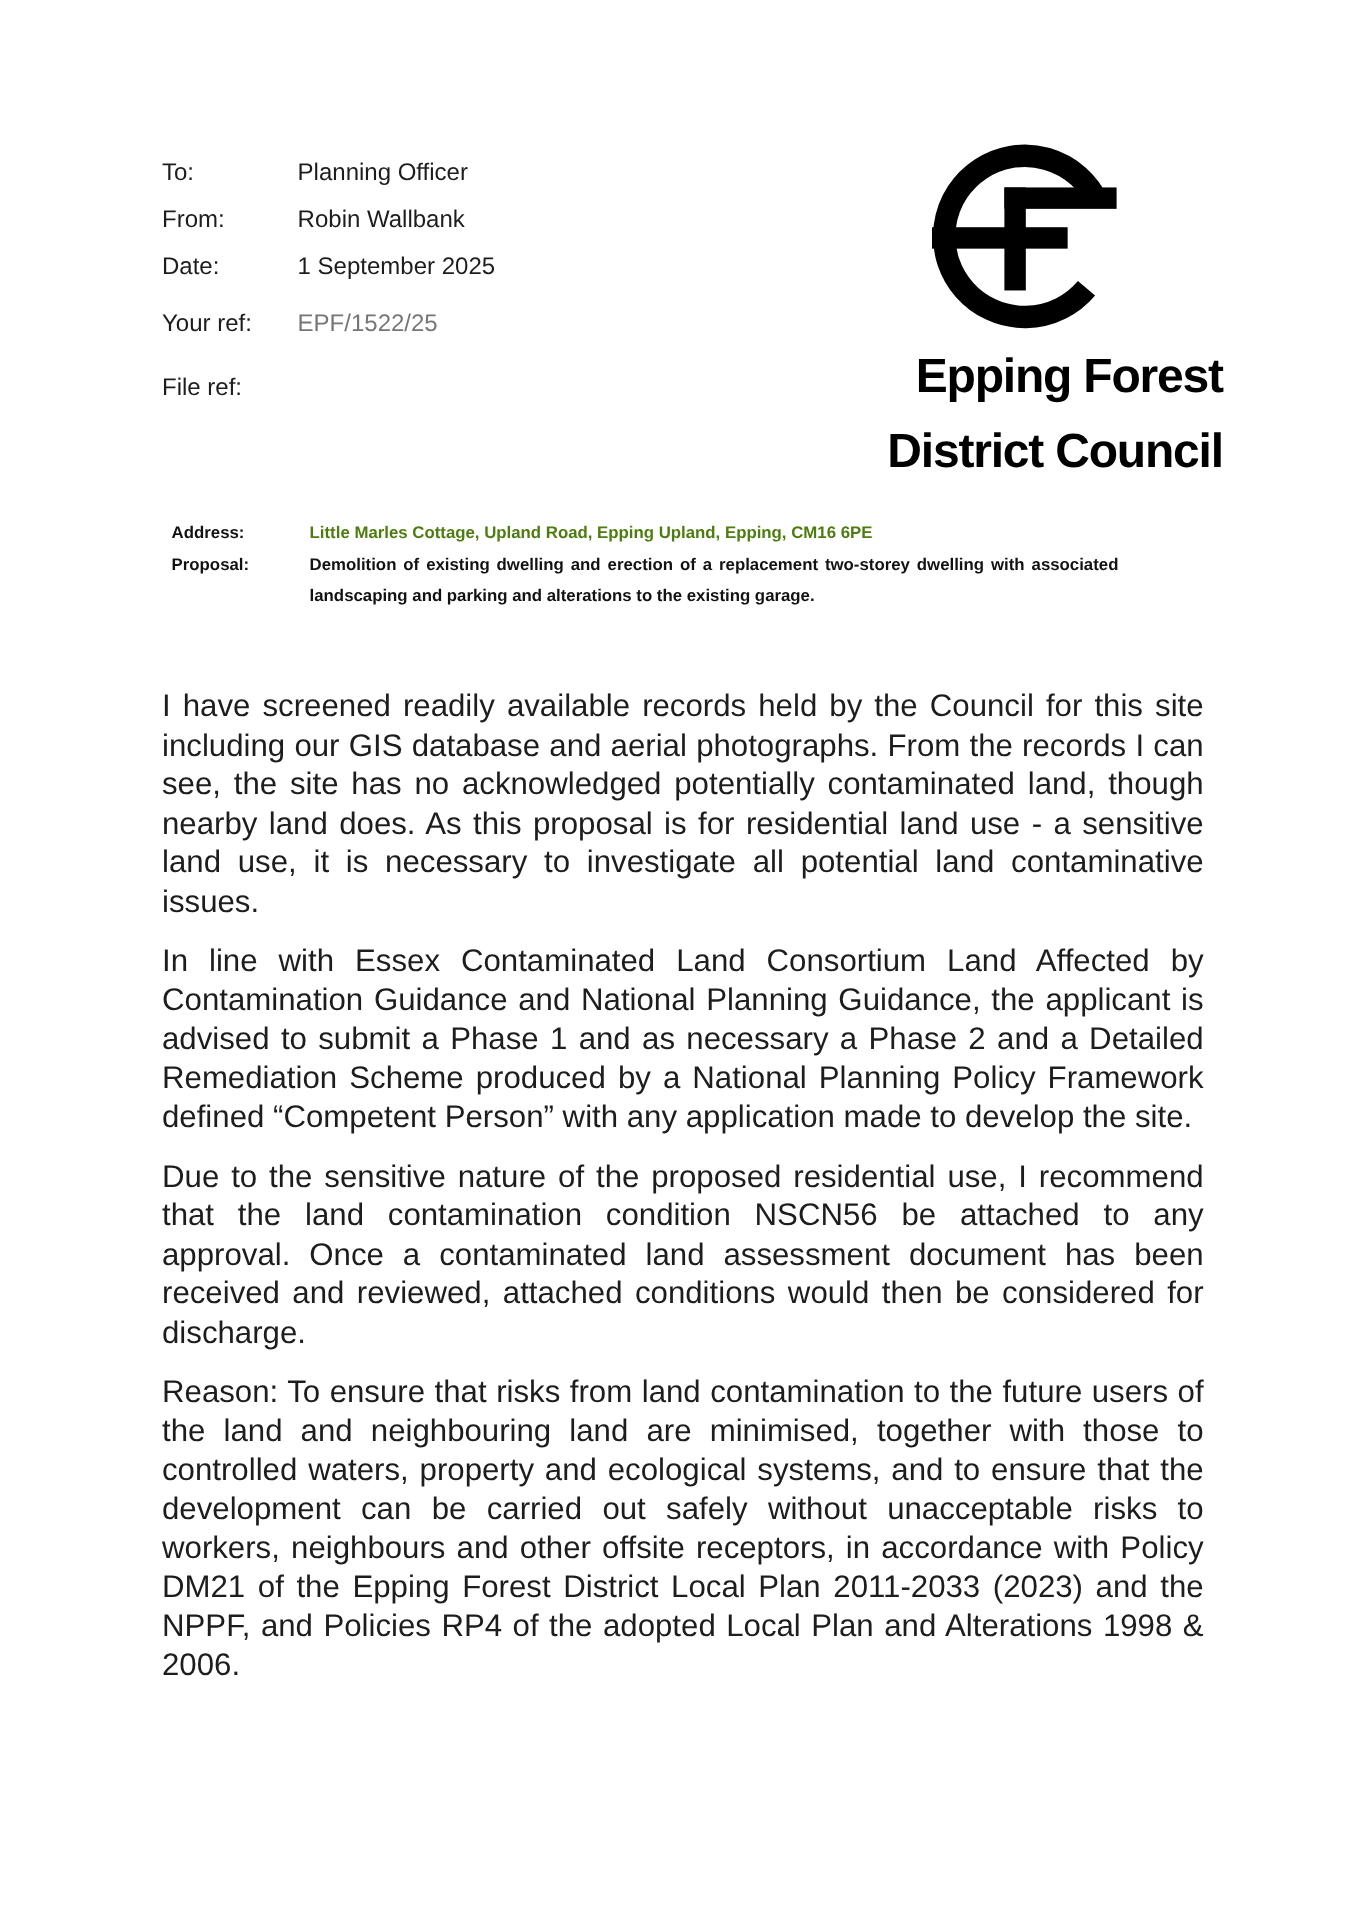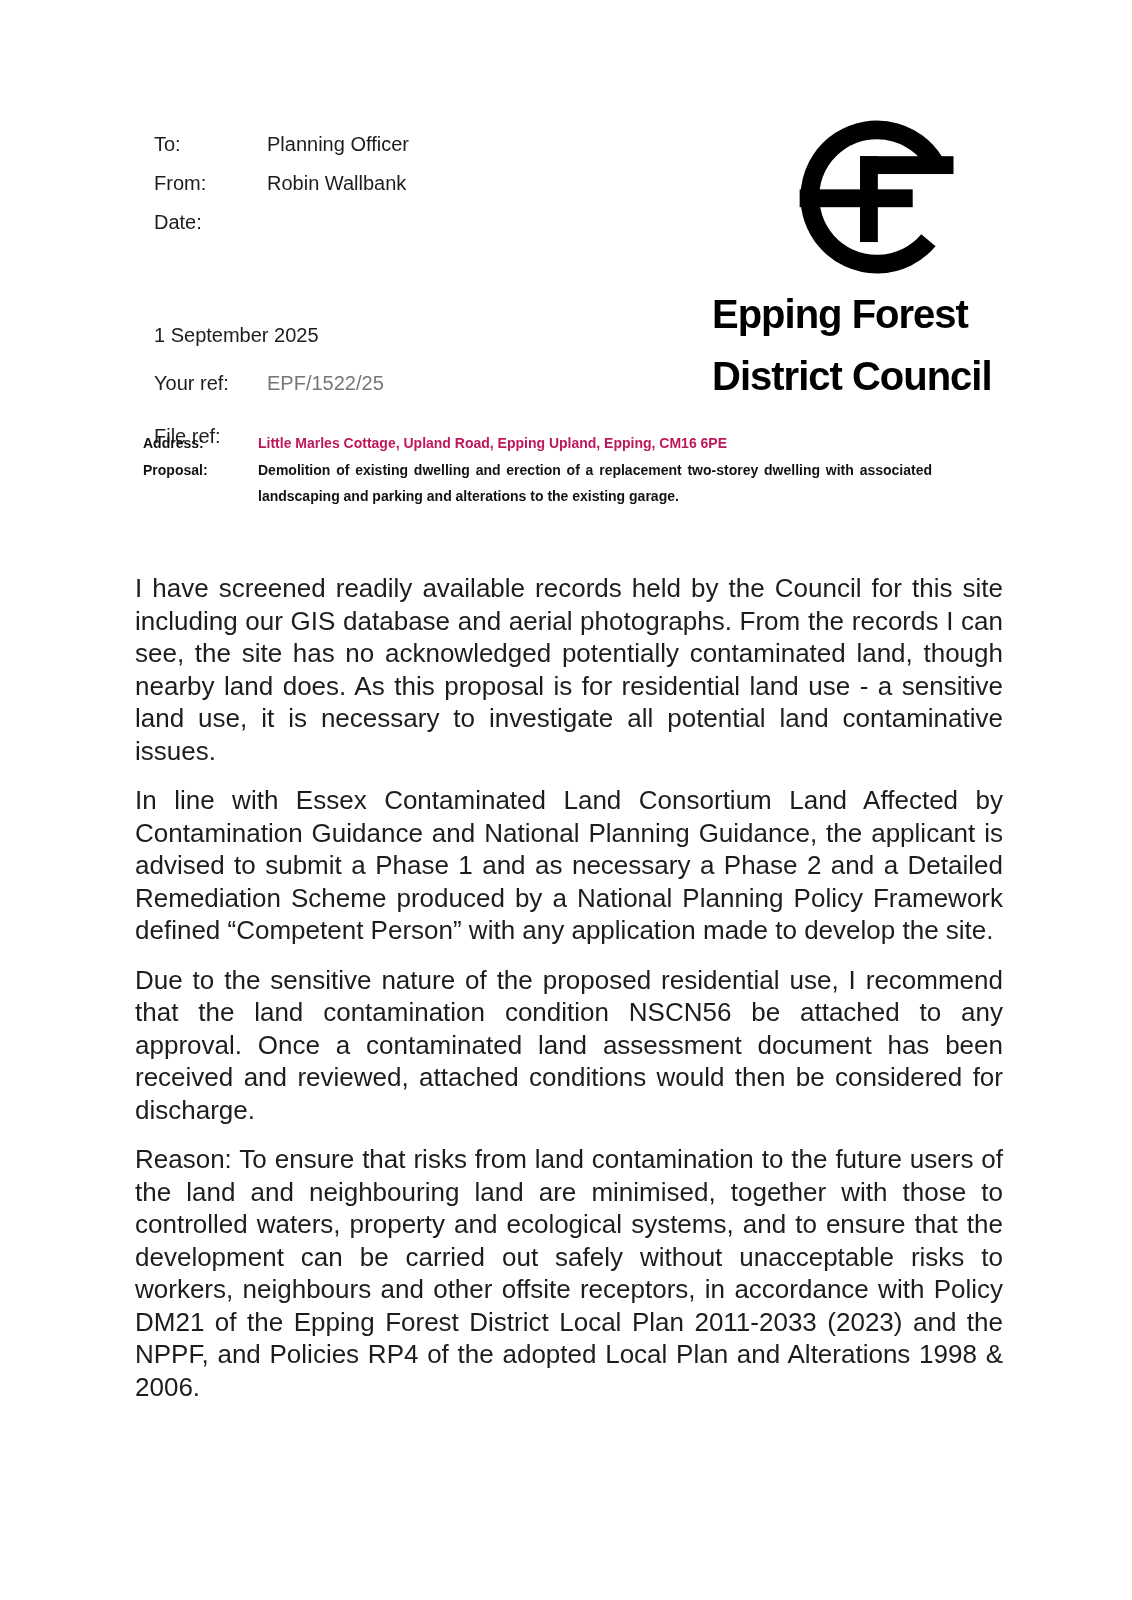--- a/index.html
+++ b/index.html
@@ -7,38 +7,38 @@
     position:relative;
     width:1132px; height:1600px;
     background:#ffffff;
     font-family:"Liberation Sans", sans-serif;
     color:#1d1d1d;
     overflow:hidden;
   }
 
   
   .memo { position:absolute; left:135px; top:133px; font-size:20px; }
-  .memo-row { display:flex; line-height:23px; margin-bottom:16px; white-space:nowrap;margin-left:19px; }
-  .memo-row:nth-child(3){ margin-bottom:25px;flex-direction:column; }
+  .memo-row { display:flex; line-height:23px; margin-bottom:16px; white-space:nowrap; }
+  .memo-row:nth-child(3){ margin-bottom:25px; }
   .memo-row:nth-child(4){ margin-bottom:30px; }
   .memo-row .lab { flex:0 0 113px; }
   .memo-row .val { }
   .memo-row .val.muted { color:#767676; }
 
   
-  .logo { position:absolute; left:712px; top:112px; width:330px; text-align:left; color:#000; }
+  .logo { position:absolute; left:689px; top:112px; width:330px; text-align:right; color:#000; }
   .logo svg { width:170px; height:170px; display:block; margin:0 auto; }
   .logo-text { font-weight:bold; font-size:40px; line-height:60px; letter-spacing:-1px; margin-top:2px; white-space:nowrap; }
 
   
   .siteblock { position:absolute; left:135px; top:430px; width:797px; font-weight:bold; font-size:14px; line-height:26.5px; }
   .site-row { display:flex; }
   .site-row .slab { flex:0 0 123px; padding-left:8px; box-sizing:border-box; color:#121212; }
   .site-row .sval { flex:1; text-align:justify; }
-  .sval.addr { color:#be185d; }
+  .sval.addr { color:#4d7c0f; }
   .sval.prop { color:#121212; }
 
   
   .bodytext { position:absolute; left:135px; top:572px; width:868px; font-size:26px; line-height:32.5px; text-align:justify; color:#1d1d1d; }
   .bodytext p { margin:0 0 17px 0; }
   .bold-inline { font-weight:normal; }
 </style>
 </head>
 <body>
 

